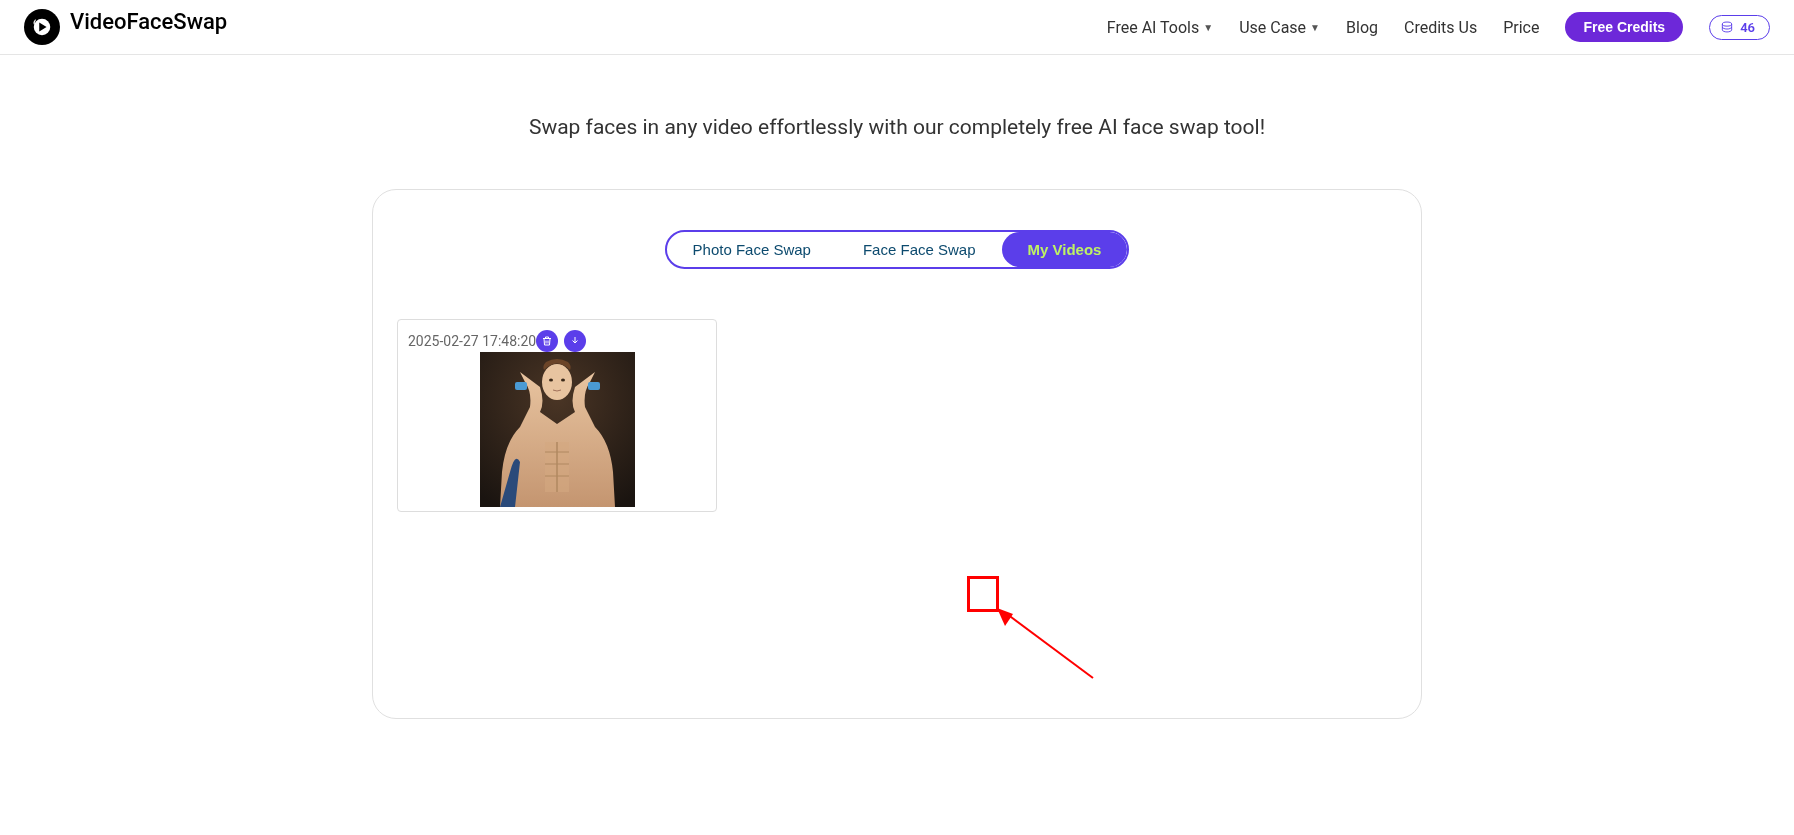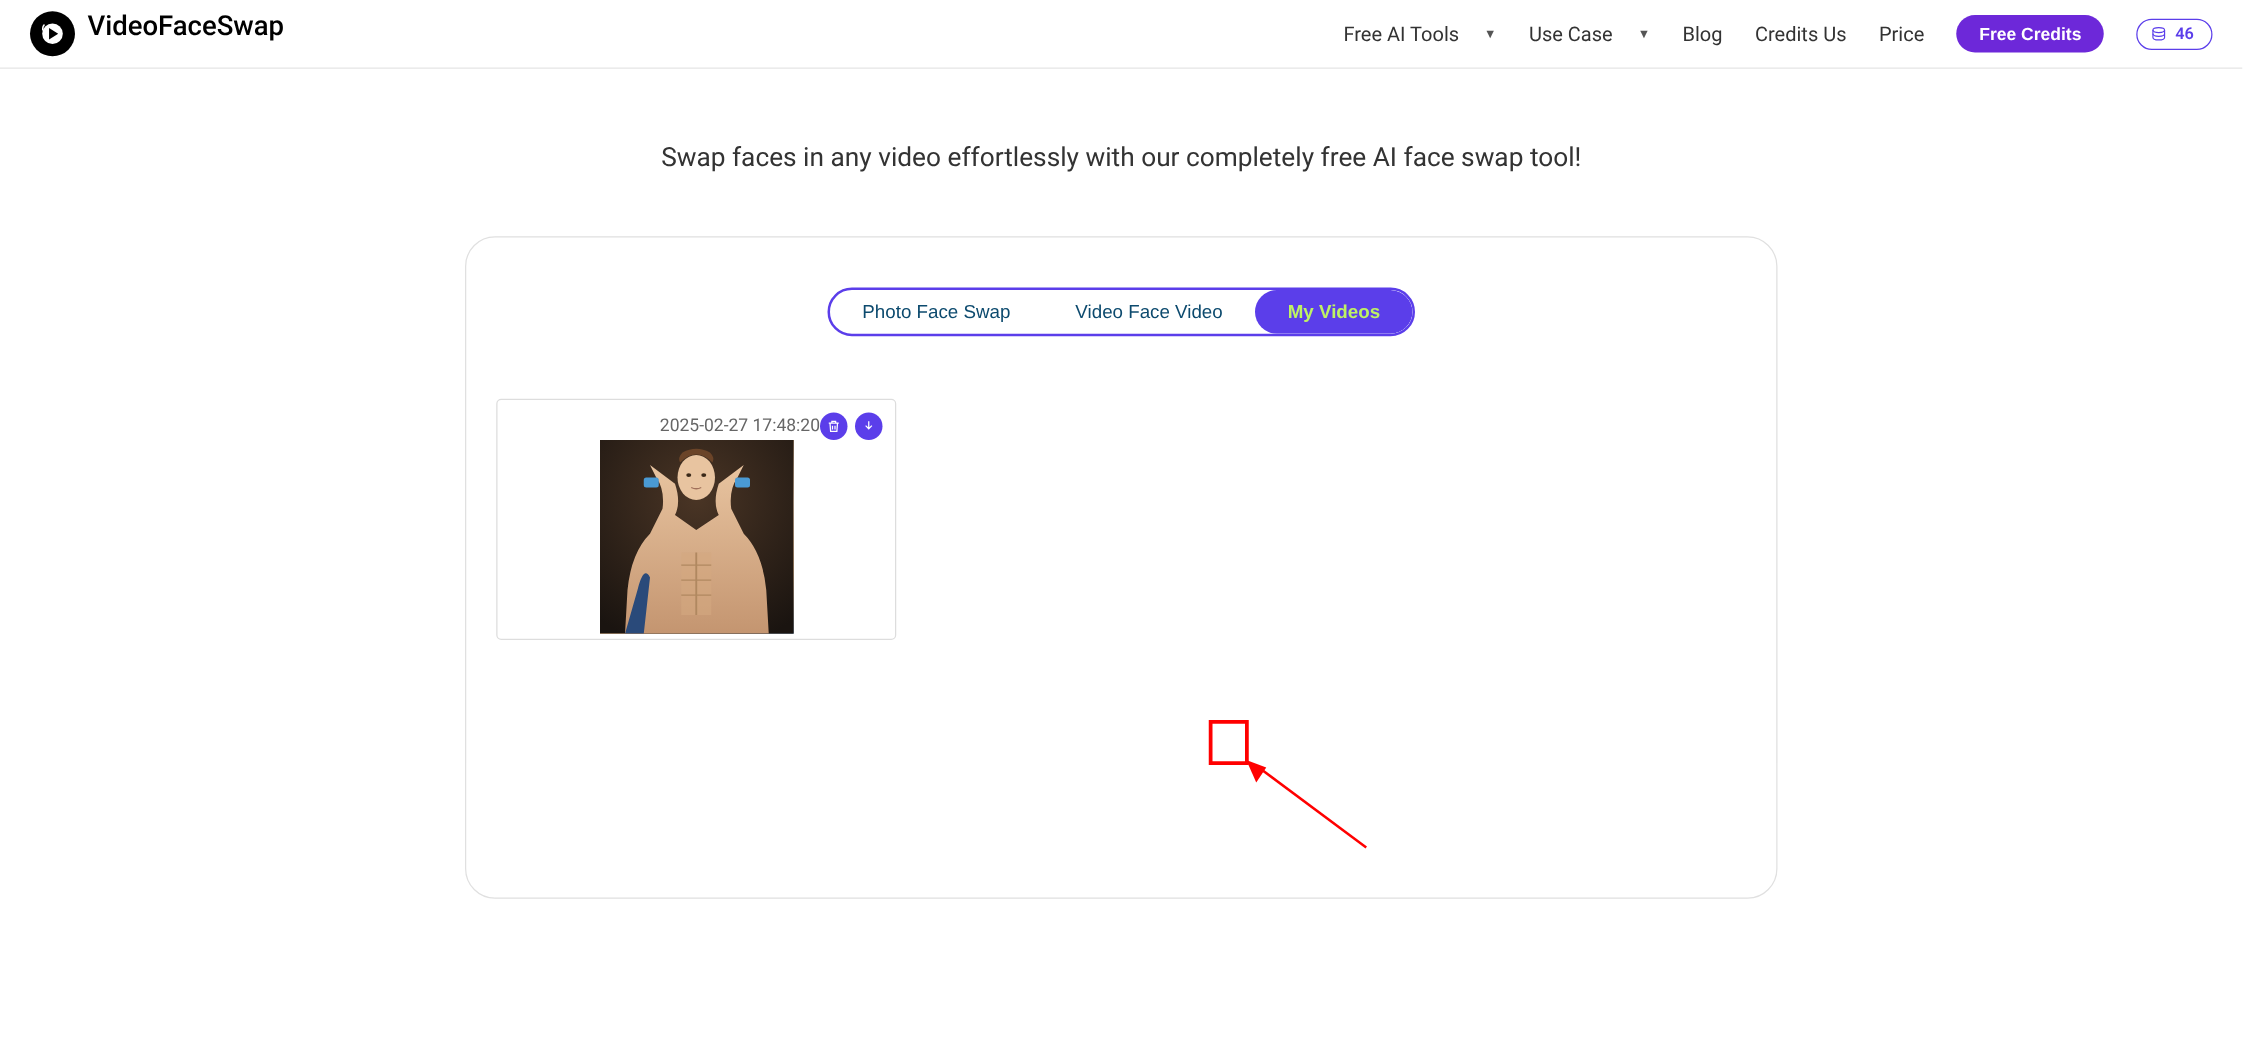--- a/index.html
+++ b/index.html
@@ -18,21 +18,21 @@
     .logo-icon {
       width: 36px; height: 36px;
       border-radius: 50%;
       background: #000;
       display: flex; align-items: center; justify-content: center;
       position: relative;
     }
     .logo-icon svg { width: 22px; height: 22px; }
     .logo-text { font-size: 22px; font-weight: 500; color: #000; }
     .header-right { display: flex; align-items: center; gap: 26px; }
-    .nav-item { font-size: 16px; color: #333; cursor: pointer; display: flex; align-items: center; gap: 20px; }
+    .nav-item { font-size: 16px; color: #333; cursor: pointer; display: flex; align-items: center; gap: 4px; }
     .chevron { font-size: 10px; color: #555; }
     .free-credits-btn {
       background: #6d28d9;
       color: #fff;
       border-radius: 18px;
       padding: 7px 18px;
       font-size: 14px;
       font-weight: 600;
       cursor: pointer;
       border: none;
@@ -92,21 +92,21 @@
     
     
     .grid { display: flex; flex-wrap: wrap; gap: 20px; padding: 0 24px; }
     .video-card {
       width: 320px;
       border: 1px solid #ddd;
       border-radius: 4px;
       padding: 10px 10px 4px;
       position: relative;
     }
-    .video-card-head { display: flex; align-items: center; justify-content: flex-end; }
+    .video-card-head { display: flex; align-items: center; justify-content: flex-start; }
     .timestamp { font-size: 14px; color: #666; }
     .card-actions { display: flex; gap: 6px; align-items: center; }
     .icon-btn {
       width: 22px; height: 22px;
       border-radius: 50%;
       background: #5b3eea;
       display: flex; align-items: center; justify-content: center;
       cursor: pointer;
       border: none;
     }
@@ -173,21 +173,21 @@
   </nav>
 </header>
 
 <section class="hero">
   <p>Swap faces in any video effortlessly with our completely free AI face swap tool!</p>
 </section>
 
 <section class="card">
   <div class="tabs">
     <button class="tab">Photo Face Swap</button>
-    <button class="tab">Video Face Video</button>
+    <button class="tab">Face Face Swap</button>
     <button class="tab active">My Videos</button>
   </div>
 
   <div class="grid">
     <div class="video-card">
       <div class="video-card-head">
         <span class="timestamp">2025-02-27 17:48:20</span>
         <div class="card-actions">
           <button class="icon-btn">
             <svg viewBox="0 0 24 24">

